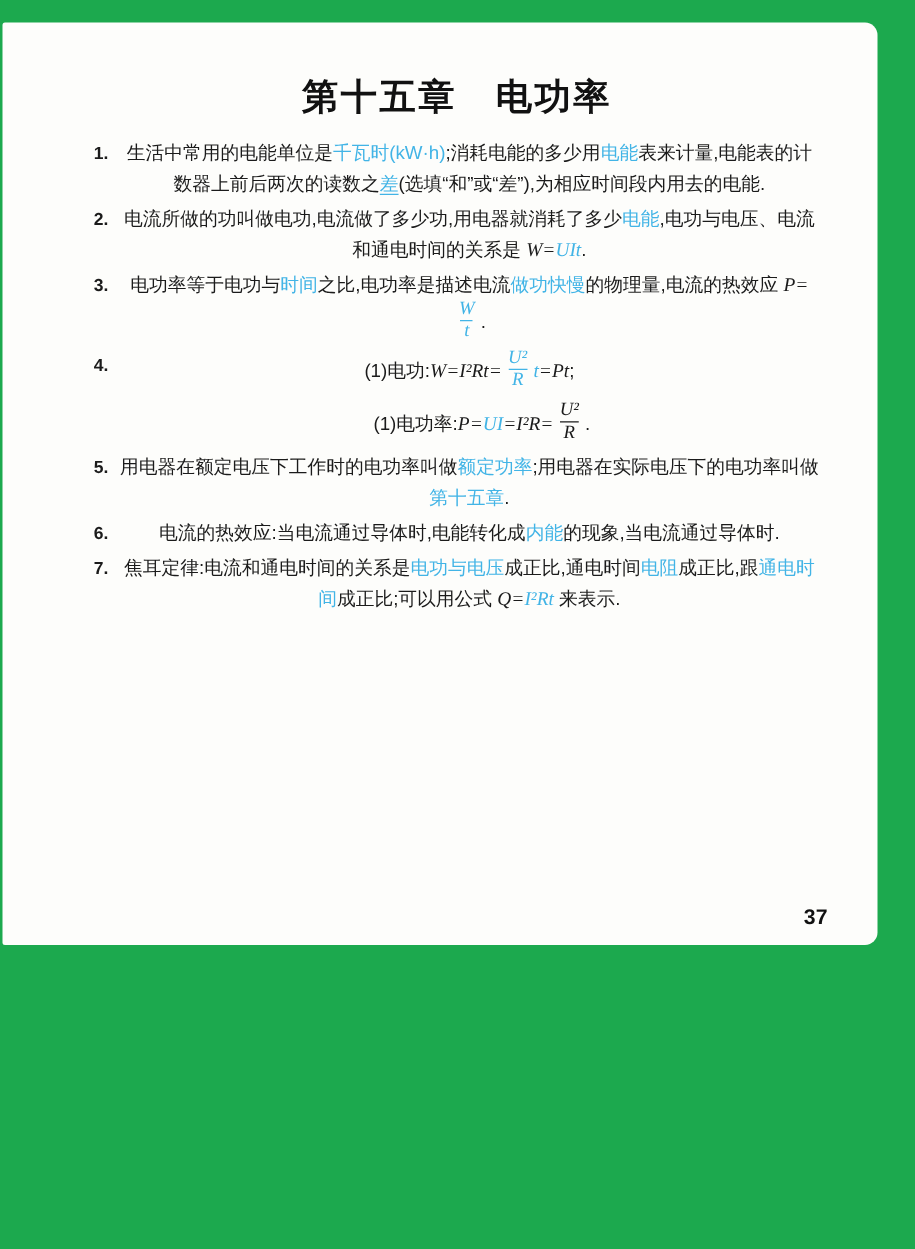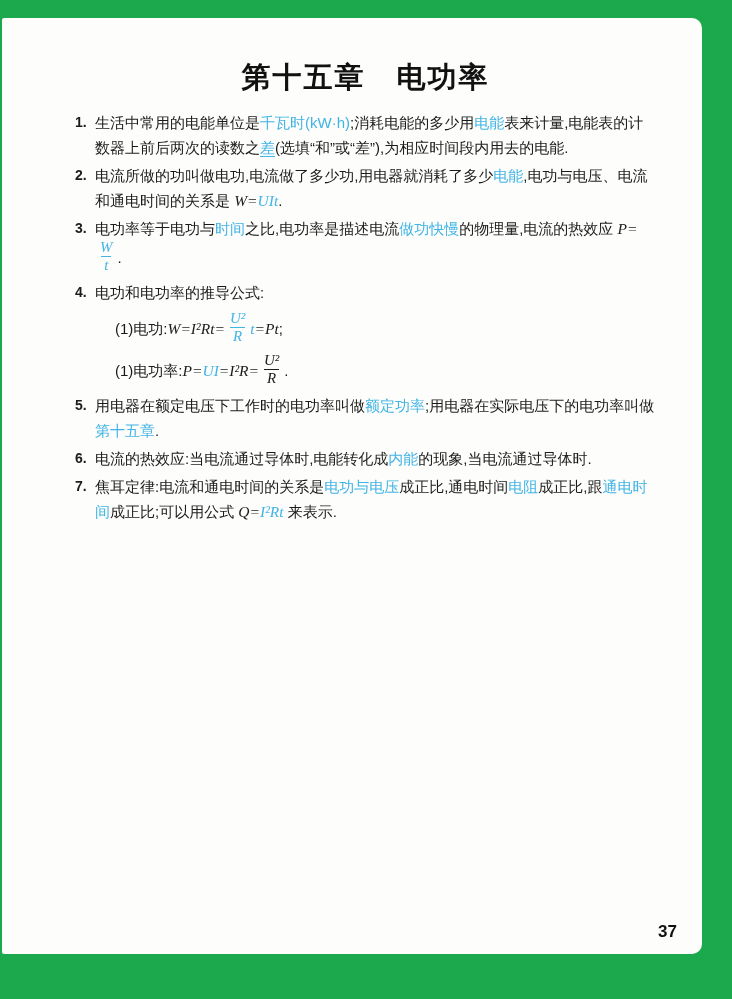--- a/index.html
+++ b/index.html
@@ -19,21 +19,21 @@
     overflow: hidden;
   }
   .frame {
     position: relative;
     width: 732px; height: 999px;
     background: var(--green);
   }
   .page {
     position: absolute;
     left: 2px; top: 18px;
-    width: 700px; height: 936px;
+    width: 700px; height: 738px;
     background: var(--paper);
     border-radius: 2px 10px 10px 2px;
     color: var(--ink);
   }
   .content {
     padding: 40px 46px 0 73px;
   }
   .page-title {
     text-align: center;
     font-size: 29px;
@@ -67,21 +67,21 @@
   }
   .item {
     display: flex;
     margin-bottom: 3px;
   }
   .item-num {
     flex: 0 0 20px;
     font-weight: bold;
     font-size: 14px;
   }
-  .item-body { flex: 1; }
+  .item-body { flex: 1; text-align: center; }
   .item-line + .item-line { margin-top: 7px; margin-left: 20px; }
   .cyan { color: var(--cyan); }
   .underline { text-decoration: underline; text-underline-offset: 3px; }
   .math {
     font-family: "Liberation Serif", serif;
     font-style: italic;
     font-size: 15.5px;
   }
   .frac {
     display: inline-flex;
@@ -92,21 +92,21 @@
     font-style: italic;
     font-size: 15px;
     line-height: 1.15;
     margin: 0 2px;
     transform: translateY(-2px);
   }
   .frac .den { border-top: 1px solid currentColor; }
   .frac .num, .frac .den { padding: 0 3px; }
   .page-number {
     position: absolute;
-    right: 25px; bottom: 12px;
+    right: 40px; bottom: 12px;
     font-size: 17px;
     font-weight: bold;
     color: #111;
   }
 </style>
 </head>
 <body>
 
 <div class="frame">
   <div class="page">
@@ -130,21 +130,20 @@
             <div class="item-body">
               <div class="item-line"><span class="run">电功率等于电功与</span><span class="run cyan">时间</span><span class="run">之比,电功率是描述电流</span><span class="run cyan">做功快慢</span><span class="run">的物理量,电流的热效应 </span><span class="run math">P=</span><span class="frac cyan">
                   <span class="num">W</span>
                   <span class="den">t</span>
                 </span><span class="run">.</span></div>
             </div>
           </div>
           <div class="item">
             <span class="item-num">4.</span>
             <div class="item-body">
-              <div class="item-line"><span class="run">电功和电功率的推导公式:</span></div>
               <div class="item-line"><span class="run">(1)电功:</span><span class="run math">W=I²Rt=</span><span class="frac cyan">
                   <span class="num">U²</span>
                   <span class="den">R</span>
                 </span><span class="run cyan math">t</span><span class="run math">=Pt</span><span class="run">;</span></div>
               <div class="item-line"><span class="run">(1)电功率:</span><span class="run math">P=</span><span class="run cyan math">UI</span><span class="run math">=I²R=</span><span class="frac">
                   <span class="num">U²</span>
                   <span class="den">R</span>
                 </span><span class="run">.</span></div>
             </div>
           </div>

